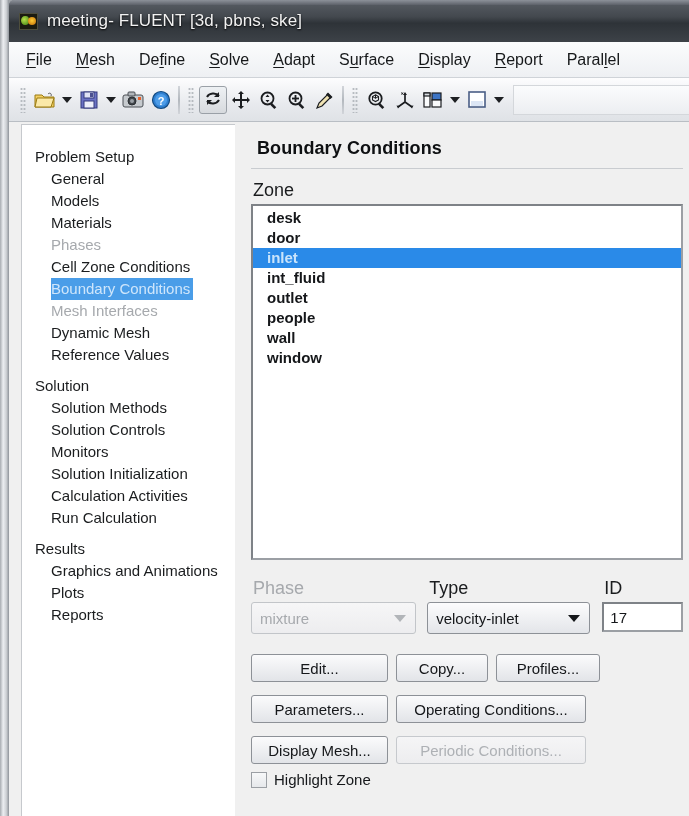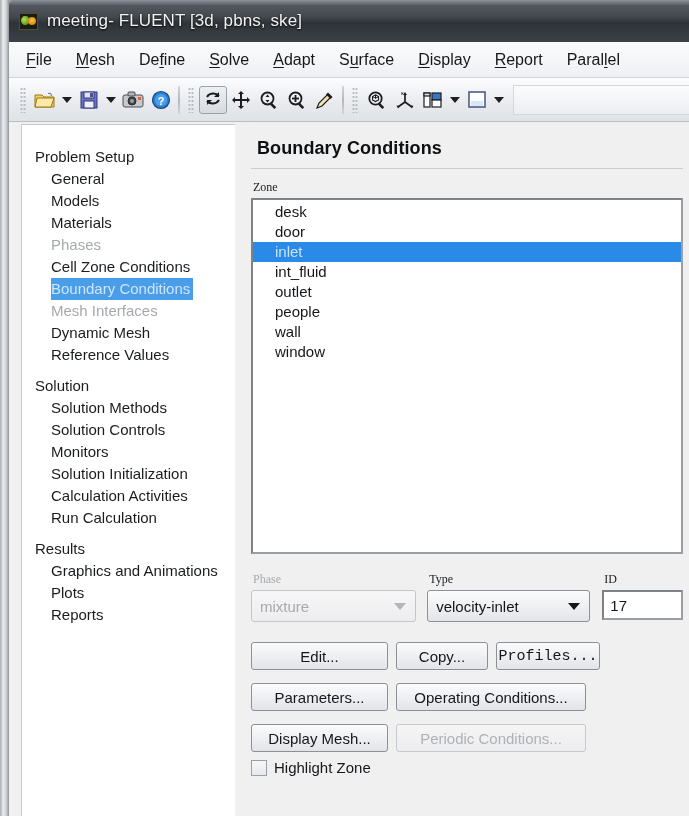--- a/index.html
+++ b/index.html
@@ -146,32 +146,32 @@
     position: absolute; left: 236px; top: 0; right: 0; bottom: 0;
     background: #f0f0f0;
     padding: 0 6px;
   }
   #bc-title {
     font-size: 18px; font-weight: bold; color: #0e1012;
     padding: 16px 0 9px 6px; letter-spacing: .1px;
   }
   #bc-title-rule { height: 1px; background: #c9ccd0; margin-bottom: 11px; }
 
-  .field-label { font-size: 12px; color: #1a1c1e; margin-bottom: 3px; padding-left: 2px; font-family: Liberation Serif, serif; }
+  .field-label { font-size: 18px; color: #1a1c1e; margin-bottom: 3px; padding-left: 2px; }
   .field-label.disabled { color: #a6a9ad; }
 
   #zone-list {
     background: #ffffff;
     border: 2px solid #9b9fa4; border-top-color: #7e8287; border-left-color: #7e8287;
     height: 356px; overflow: hidden;
     padding: 2px 0 0 0;
   }
   .zone-row {
-    font-size: 15px; color: #15171a; line-height: 20px; padding-left: 22px;
-    white-space: nowrap; cursor: default;
+    font-size: 15px; color: #15171a; line-height: 20px; padding-left: 14px;
+    white-space: nowrap; cursor: default; font-weight: bold;
   }
   .zone-row.selected { background: #2a8ae8; color: #c9e4fb; }
 
   
   #pti-row { display: flex; margin-top: 18px; justify-content: flex-end; }
   #phase-col { width: 172px; }
   #type-col  { width: 170px; margin-left: 11px; }
   #id-col    { width: 84px;  margin-left: 12px; }
 
   .combo {
@@ -207,21 +207,21 @@
     background: linear-gradient(to bottom,#fbfbfc,#e2e4e8);
     font-size: 15px; color: #15171a; cursor: default;
     padding: 0 6px; white-space: nowrap;
   }
   .btn.disabled {
     color: #aeb1b5; border-color: #c6c9cd;
     background: linear-gradient(to bottom,#f5f5f6,#ededef);
   }
   .btn-edit        { width: 137px; }
   .btn-copy        { width: 92px;  margin-left: 8px; }
-  .btn-profiles    { width: 104px; margin-left: 8px; font-family: Liberation Mono, monospace; }
+  .btn-profiles    { width: 104px; margin-left: 8px; }
   .btn-parameters  { width: 137px; }
   .btn-operating   { width: 190px; margin-left: 8px; }
   .btn-displaymesh { width: 137px; }
   .btn-periodic    { width: 190px; margin-left: 8px; }
 
   #highlight-row { display: flex; align-items: flex-end; margin-top: 6px; }
   #highlight-box {
     width: 16px; height: 16px; margin-right: 7px;
     border: 1px solid #9b9fa4;
     background: linear-gradient(to bottom,#f7f8f9,#e6e8eb);

